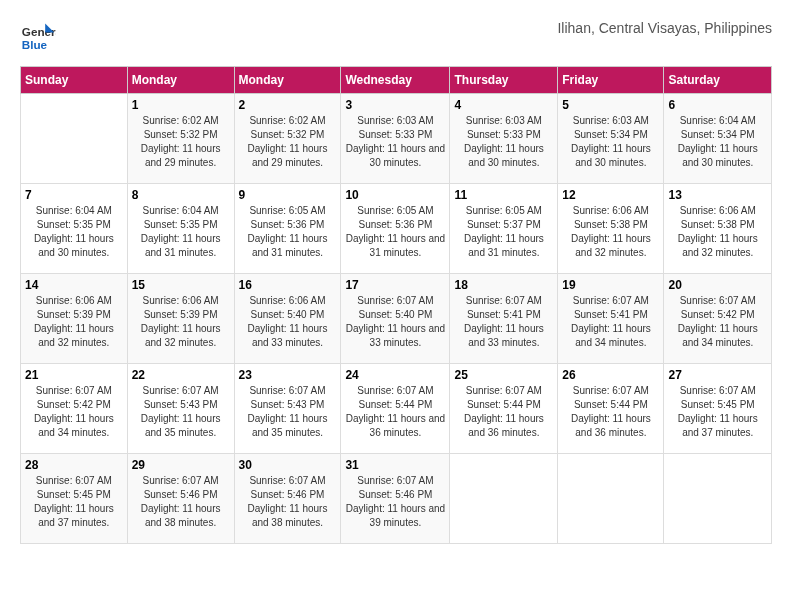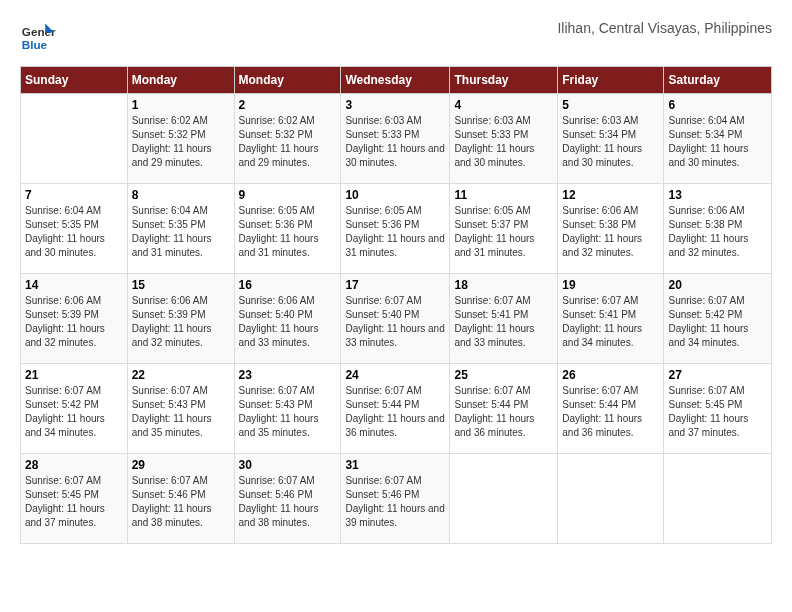--- a/index.html
+++ b/index.html
@@ -36,21 +36,21 @@
     .location {
       font-size: 14px;
       color: #555;
     }
     table {
       width: 100%;
       border-collapse: collapse;
       font-size: 11px;
     }
     thead tr th {
-      background-color: #7f1d1d;
+      background-color: #be185d;
       color: #fff;
       padding: 6px 4px;
       text-align: left;
       font-size: 12px;
       border: 1px solid #ccc;
       margin-top: 16px;
     }
     tbody tr td {
       border: 1px solid #ddd;
       vertical-align: top;
@@ -66,20 +66,21 @@
     .day-num {
       font-weight: bold;
       font-size: 12px;
       display: block;
       margin-bottom: 2px;
     }
     .day-info {
       font-size: 10px;
       color: #333;
       line-height: 1.4;
+      text-align: center;
     }
     .empty-cell {
       background: #fff !important;
     }
   </style>
 </head>
 <body>
 
 <div class="header">
   <div class="logo">

